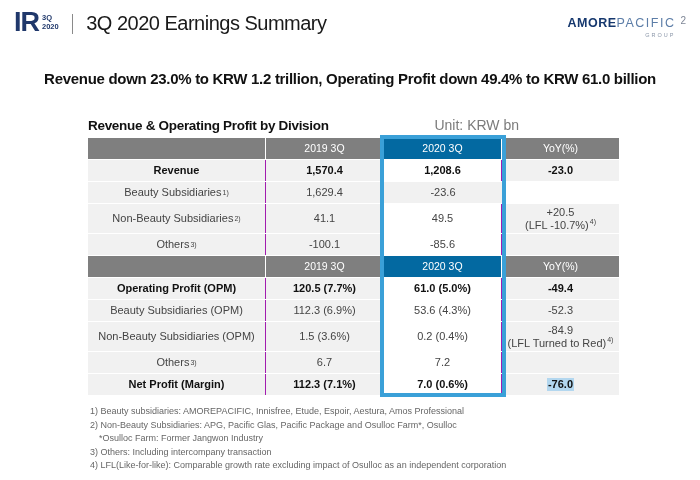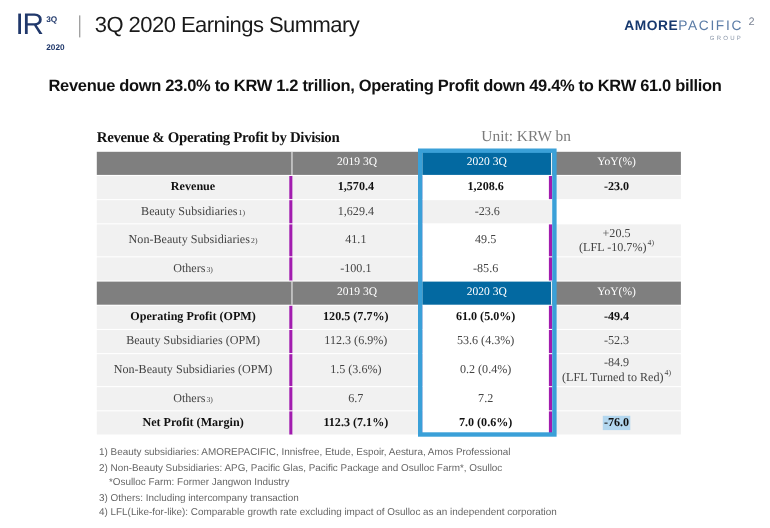--- a/index.html
+++ b/index.html
@@ -13,27 +13,27 @@
   }
 
   
   .top-header {
     display: flex; align-items: flex-start;
     padding: 9px 14px 0 14px;
     height: 44px;
   }
   .ir-logo { display: flex; align-items: flex-start; }
   .ir-big {
-    font-size: 27px; font-weight: normal; color: #20386b;
+    font-size: 27px; font-weight: bold; color: #20386b;
     letter-spacing: -1px; line-height: 1;
   }
   .ir-small {
     display: flex; flex-direction: column;
     margin-left: 3px; margin-top: 5px;
-    font-size: 7.5px; font-weight: bold; color: #20386b; line-height: 1.15; gap: 16px;
+    font-size: 7.5px; font-weight: bold; color: #20386b; line-height: 1.15;
   }
   .hdr-divider {
     width: 1.5px; height: 20px; background: #8a8a8a;
     margin: 5px 13px 0 13px;
   }
   .page-title {
     font-size: 20px; font-weight: normal; color: #1a1a1a;
     letter-spacing: -0.5px; margin-top: 3px;
   }
   .brand { margin-left: auto; display: flex; align-items: flex-start; margin-top: 8px; }
@@ -46,38 +46,38 @@
 
   
   .subtitle {
     text-align: center;
     margin-top: 26px;
     font-size: 15px; font-weight: bold; color: #111;
     letter-spacing: -0.3px;
   }
 
   
-  .content { width: 431px; margin: 30px 0 0 88px; font-family: Liberation Serif, serif; }
+  .content { width: 431px; margin: 30px 0 0 88px; }
   .section-head { display: flex; align-items: flex-end; justify-content: space-between; margin-bottom: 5px; }
   .section-title { font-size: 13.5px; font-weight: bold; color: #111; letter-spacing: -0.3px; }
   .unit-label { font-size: 14px; color: #7b7b7b; }
 
   .table-wrap { position: relative; }
   .t-row {
     display: grid;
     grid-template-columns: 178px 118px 118px 117px;
     margin-bottom: 1px;
   }
   .t-cell {
     display: flex; align-items: center; justify-content: center;
     text-align: center;
     font-size: 11px;
     min-height: 21px;
     background: #f1f1f1;
-    border-right: 3px solid #a21caf;
+    border-right: 1px solid #a21caf;
     color: #444;
     line-height: 1.15;
     padding: 1px 2px;
   }
   .t-cell:last-child { border-right: none; }
   .t-row.hdr .t-cell {
     background: #7f7f7f; color: #fff;
     font-size: 10.5px; border-right: 1px solid #fff;
     min-height: 21px;
   }

